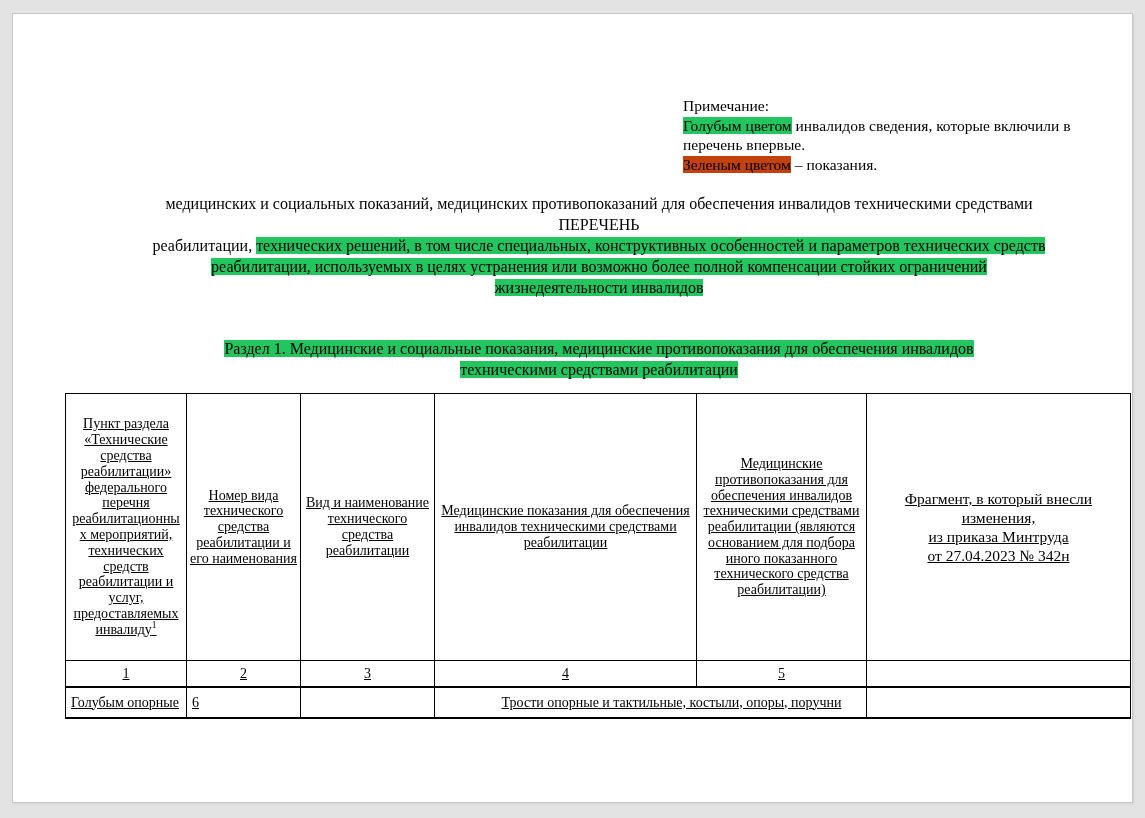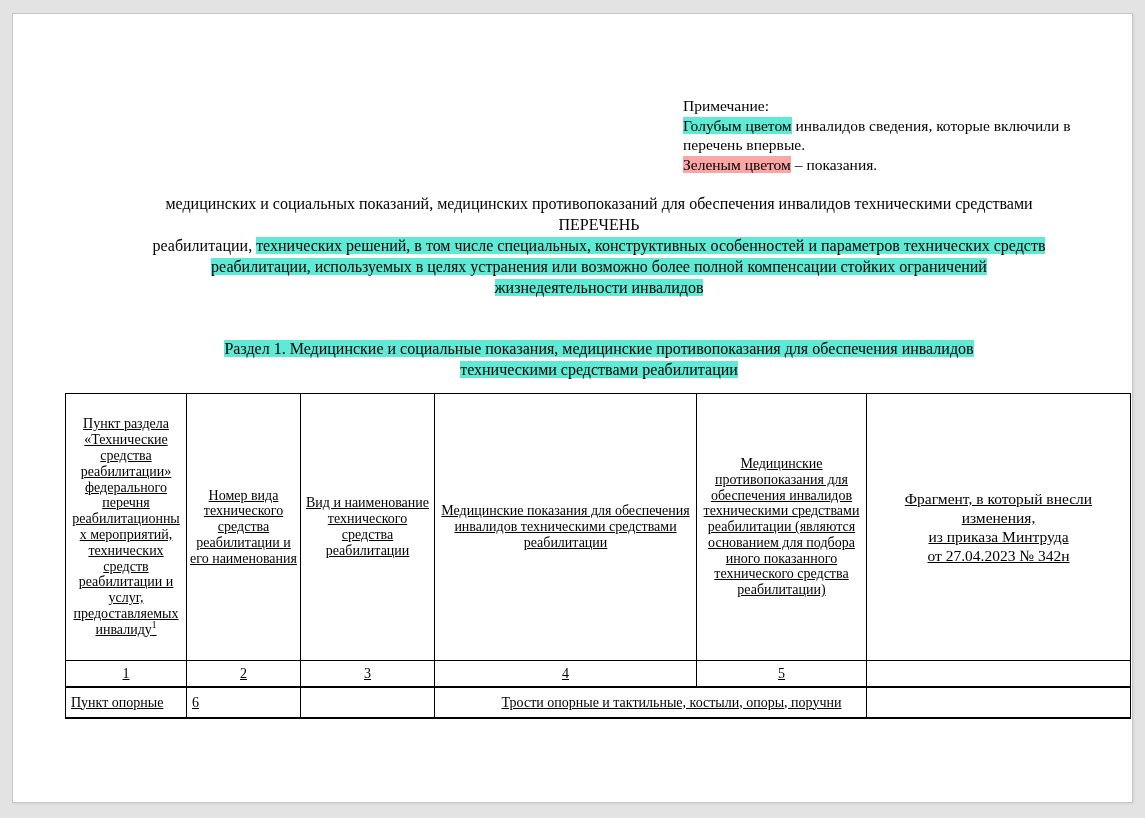--- a/index.html
+++ b/index.html
@@ -11,22 +11,22 @@
     color: #000;
     overflow: hidden;
   }
   .paper {
     position: absolute; left: 12px; top: 13px;
     width: 1119px; height: 788px;
     background: #ffffff;
     border: 1px solid #c6c6c6;
     box-shadow: 1px 1px 2px rgba(0,0,0,0.08);
   }
-  .hl-cyan  { background: #5eead4; }
-  .hl-green { background: #fca5a5; }
+  .hl-cyan  { background: #22c55e; }
+  .hl-green { background: #c2410c; }
 
   .note {
     position: absolute; left: 670px; top: 82px; width: 420px;
     font-size: 15.5px; line-height: 19.6px; text-align: left;
   }
   .doc-title {
     position: absolute; left: 54px; top: 179px; width: 1064px;
     font-size: 16px; line-height: 21px; text-align: center;
   }
   .section-heading {
@@ -107,21 +107,21 @@
       </tr>
       <tr class="num-row">
         <td>1</td>
         <td>2</td>
         <td>3</td>
         <td>4</td>
         <td>5</td>
         <td></td>
       </tr>
       <tr class="data-row">
-        <td class="left">Пункт опорные</td>
+        <td class="left">Голубым опорные</td>
         <td class="left">6</td>
         <td></td>
         <td colspan="2">Трости опорные и тактильные, костыли, опоры, поручни</td>
         <td></td>
       </tr>
     </tbody>
   </table>
 
 </div>
 

